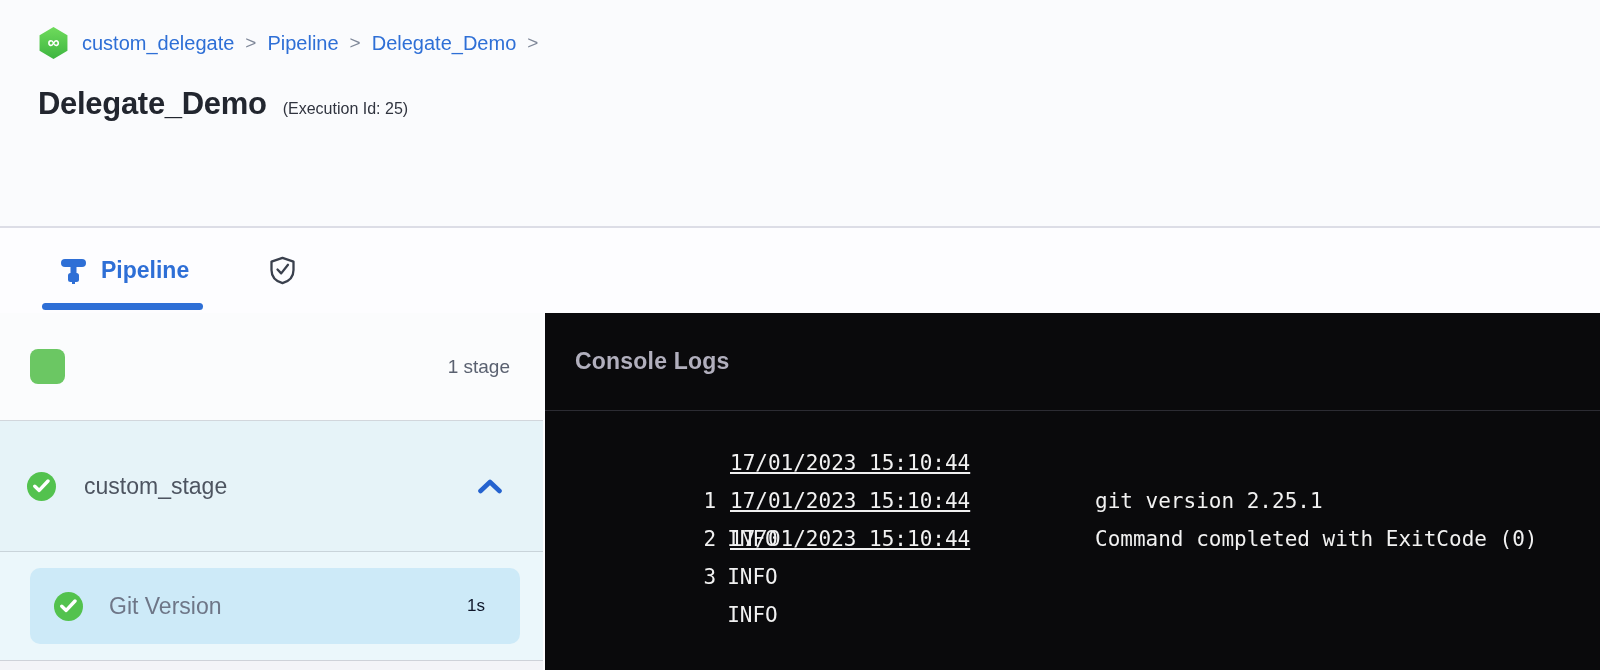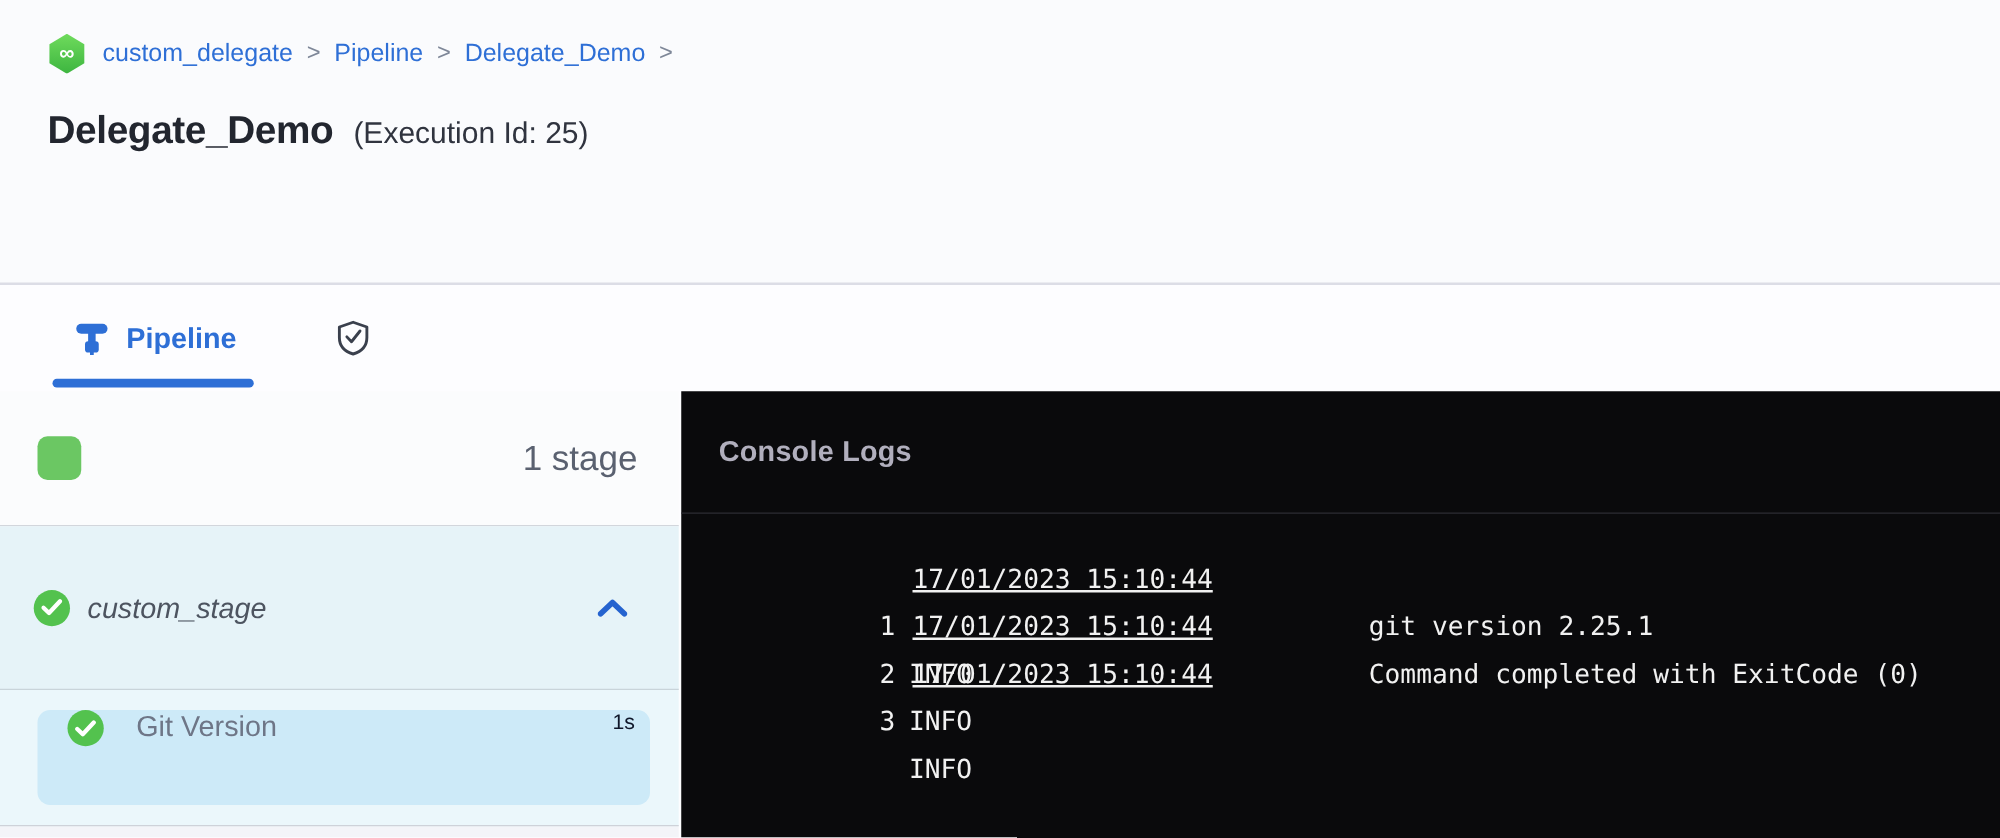--- a/index.html
+++ b/index.html
@@ -27,21 +27,21 @@
     background:linear-gradient(180deg,#6fdb5c 0%,#3db540 100%);
     display:flex;align-items:center;justify-content:center;
     color:#fff;font-weight:bold;font-size:17px;
   }
   .crumb-link{color:var(--accent,#2e6fd6);cursor:pointer;text-decoration:none;}
   .crumb-sep{color:#7e8798;font-size:19px;}
   .title-row{
     position:absolute;left:38px;top:86px;display:flex;align-items:baseline;gap:16px;
   }
   .page-title{font-size:31px;font-weight:700;color:#22262f;letter-spacing:-.3px;}
-  .exec-id{font-size:24px;font-weight:400;color:#30343f;}
+  .exec-id{font-size:16px;font-weight:400;color:#30343f;}
 
   
   .tabbar{
     position:absolute;left:0;top:228px;width:1600px;height:85px;
     background:#fdfdff;display:flex;align-items:center;padding-left:42px;
     box-sizing:border-box;
   }
   .tab{
     position:relative;height:100%;display:flex;align-items:center;gap:14px;
     padding:0 18px;cursor:pointer;font-size:23px;color:#2b303b;font-weight:500;
@@ -60,39 +60,39 @@
     background:#fbfcfd;display:flex;flex-direction:column;box-sizing:border-box;
   }
   .stage-panel-header{
     height:108px;flex:none;display:flex;align-items:center;
     padding:0 33px 0 30px;border-bottom:1px solid #d2d6dc;box-sizing:border-box;
     background:#fbfcfd;
   }
   .mini-stage-square{
     width:35px;height:35px;border-radius:8px;background:var(--success,#6bc763);
   }
-  .stage-count{margin-left:auto;font-size:28px;color:#5a6170;}
+  .stage-count{margin-left:auto;font-size:19px;color:#5a6170;}
   .stage-row{
     height:131px;flex:none;display:flex;align-items:center;
     padding:0 41px 0 27px;background:#e6f3f8;border-bottom:1px solid #c9d4da;
     box-sizing:border-box;cursor:pointer;
   }
   .check-circle{
     width:29px;height:29px;border-radius:50%;background:var(--success-check,#53c24e);
     flex:none;display:flex;align-items:center;justify-content:center;
   }
-  .stage-name{margin-left:14px;font-size:23px;color:#4d5460;font-style:italic;}
+  .stage-name{margin-left:28px;font-size:23px;color:#4d5460;}
   .chevron{margin-left:auto;display:flex;align-items:center;cursor:pointer;}
   .steps-area{
     flex:1;background:#ebf7fb;border-bottom:1px solid #ced2d9;
     padding:16px 23px 0 30px;box-sizing:border-box;position:relative;
   }
   .step-row{
     height:76px;border-radius:10px;background:var(--selected-step,#cdeaf8);
-    display:flex;padding:0 12px 0 24px;box-sizing:border-box;
+    display:flex;align-items:center;padding:0 35px 0 24px;box-sizing:border-box;
     cursor:pointer;
   }
   .step-name{margin-left:26px;font-size:23px;color:#6e7687;}
   .step-duration{margin-left:auto;font-size:17px;color:#0f172a;}
   .bottom-strip{height:9px;flex:none;background:#f3f4f8;}
 
   
   .console{
     position:absolute;left:545px;top:313px;width:1165px;height:357px;
     background:var(--console-bg,#0a0a0c);box-sizing:border-box;color:#f1f1f1;

